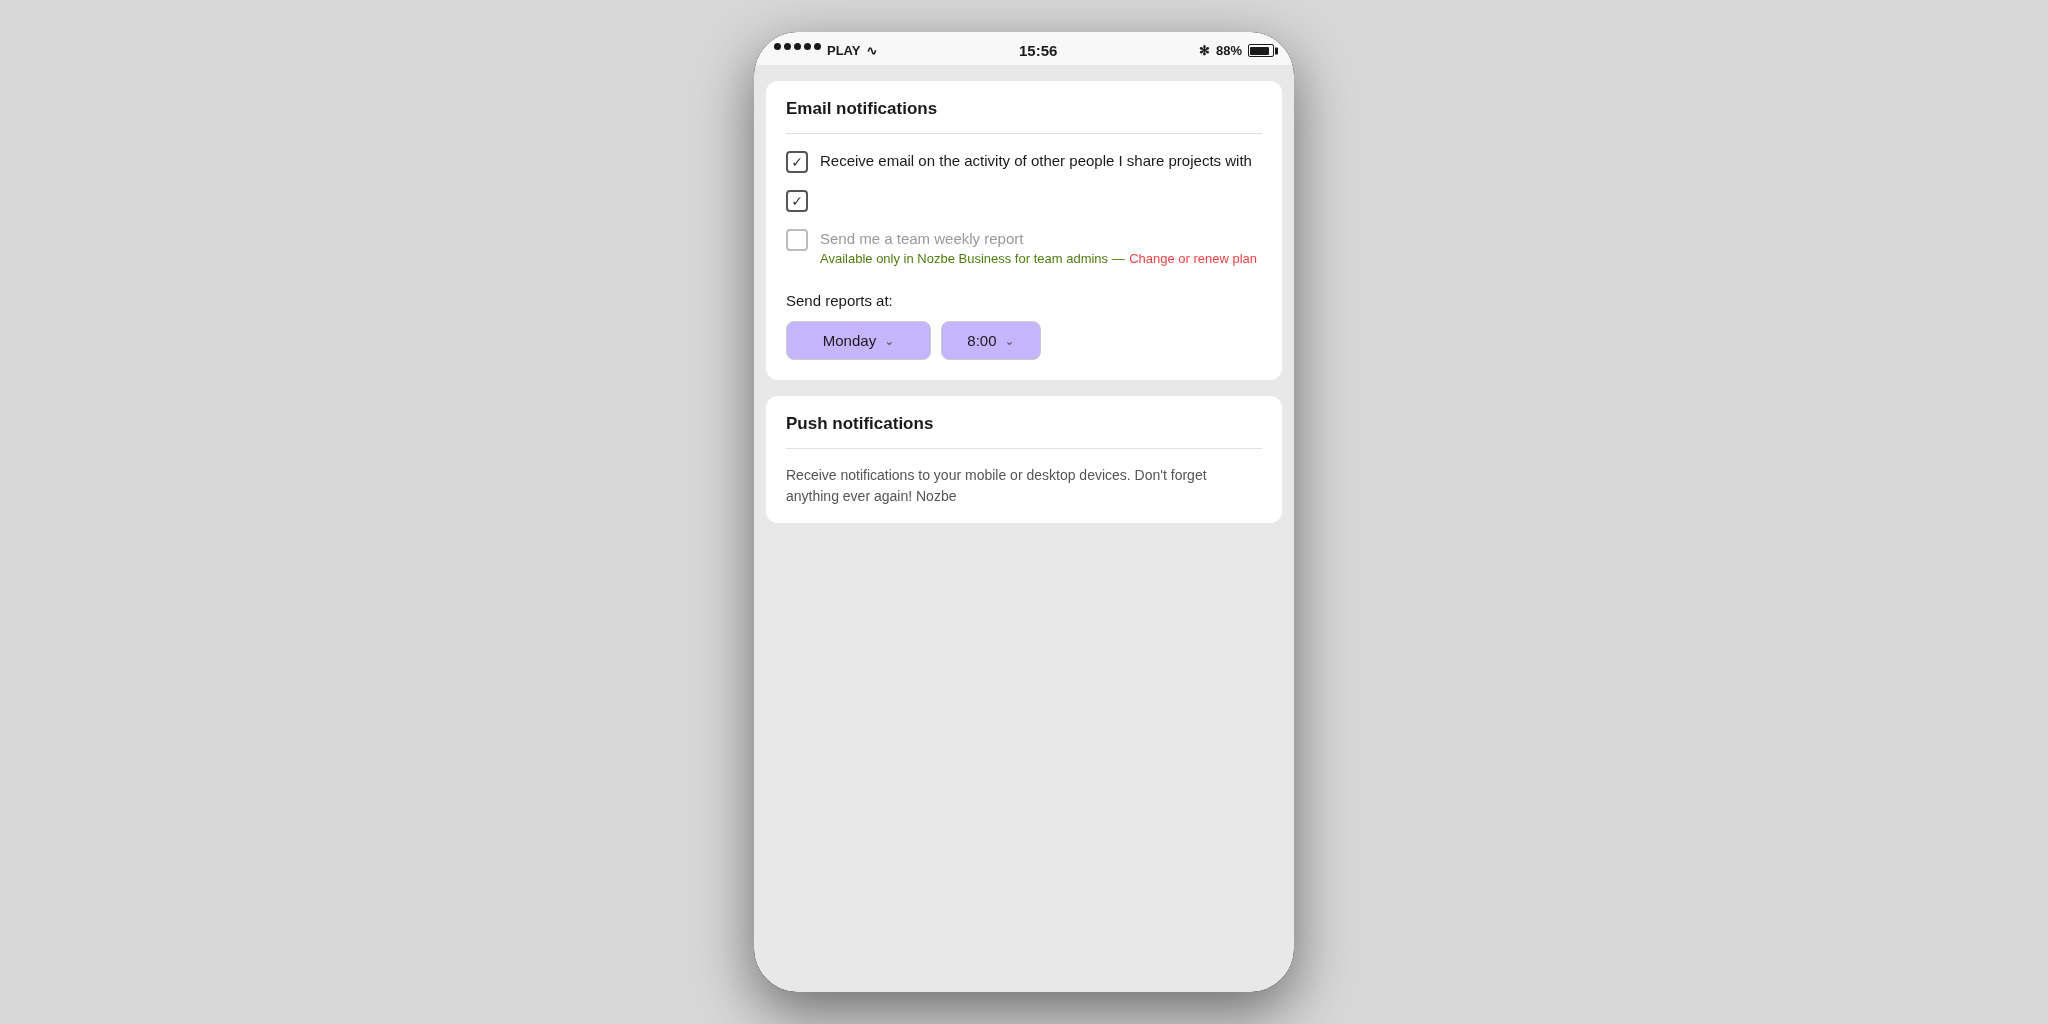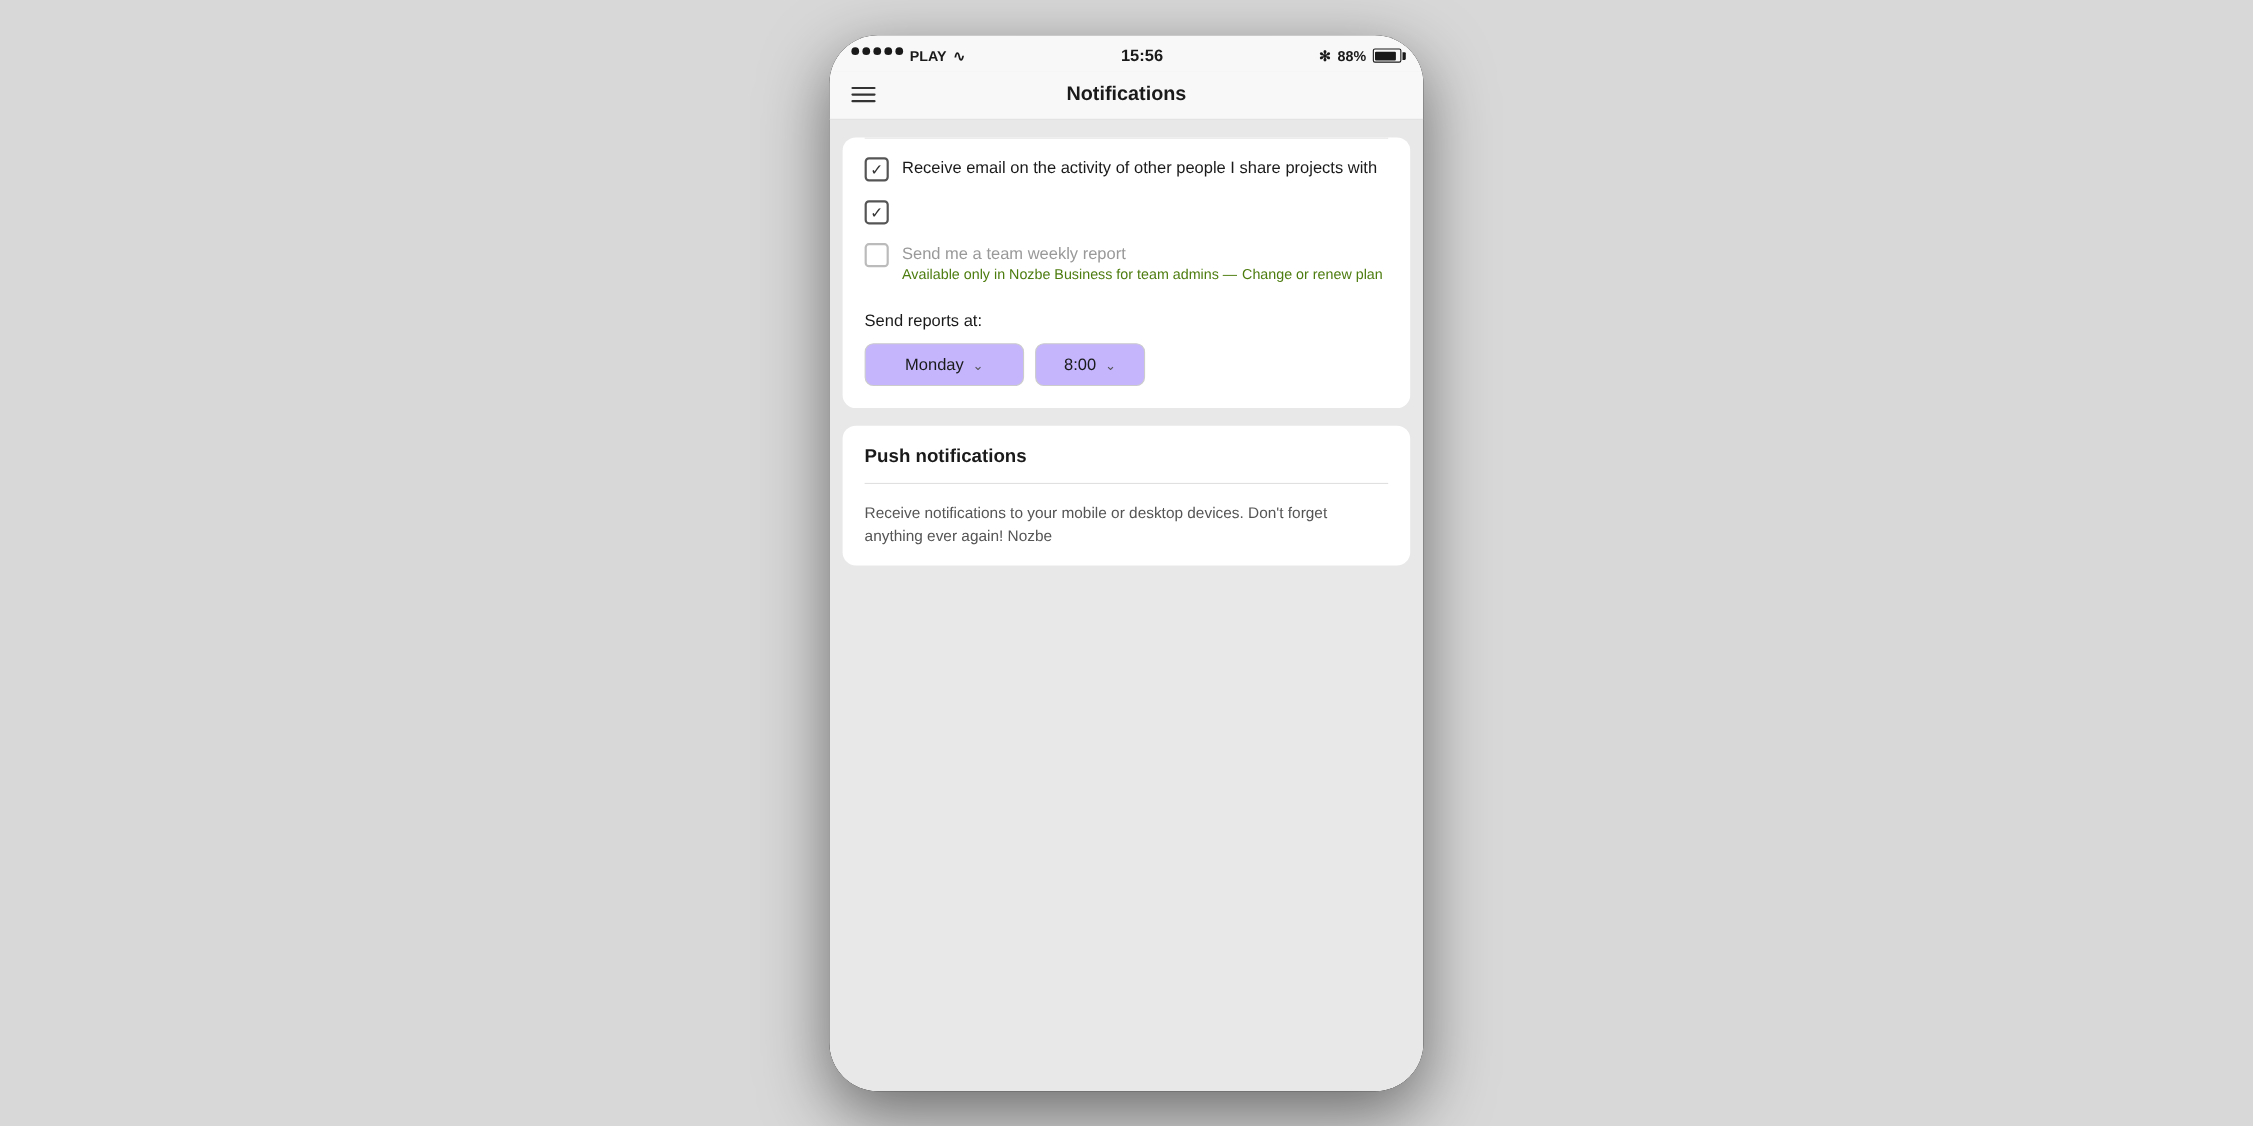--- a/index.html
+++ b/index.html
@@ -246,21 +246,21 @@
     }
 
     .availability-text {
       font-size: 13px;
       color: #4d7c0f;
       line-height: 1.4;
       margin-top: 4px;
     }
 
     .change-plan-link {
-      color: #4d7c0f;
+      color: #ef4444;
       font-size: 13px;
       text-decoration: none;
       cursor: pointer;
       text-align: center;
     }
 
     
     .send-reports-section {
       margin-top: 8px;
       padding-top: 8px;
@@ -342,32 +342,27 @@
         <span>✻</span>
         <span>88%</span>
         <div class="battery-container">
           <div class="battery-icon">
             <div class="battery-fill"></div>
           </div>
         </div>
       </div>
     </div>
 
-    <div class="nav-bar">
-      <div class="hamburger-btn">
-        <div class="hamburger-line"></div>
-        <div class="hamburger-line"></div>
-        <div class="hamburger-line"></div>
-      </div>
-      <span class="nav-title">Notifications</span>
-    </div>
 
     <div class="scroll-area">
 
       <div class="card">
+        <div class="card-header">
+          <span class="card-title">Email notifications</span>
+        </div>
         <div class="card-divider"></div>
         <div class="card-body">
 
           <div class="checkbox-item">
             <div class="checkbox checked">
               <span class="checkmark">✓</span>
             </div>
             <span class="checkbox-label">Receive email on the activity of other people I share projects with</span>
           </div>
 

